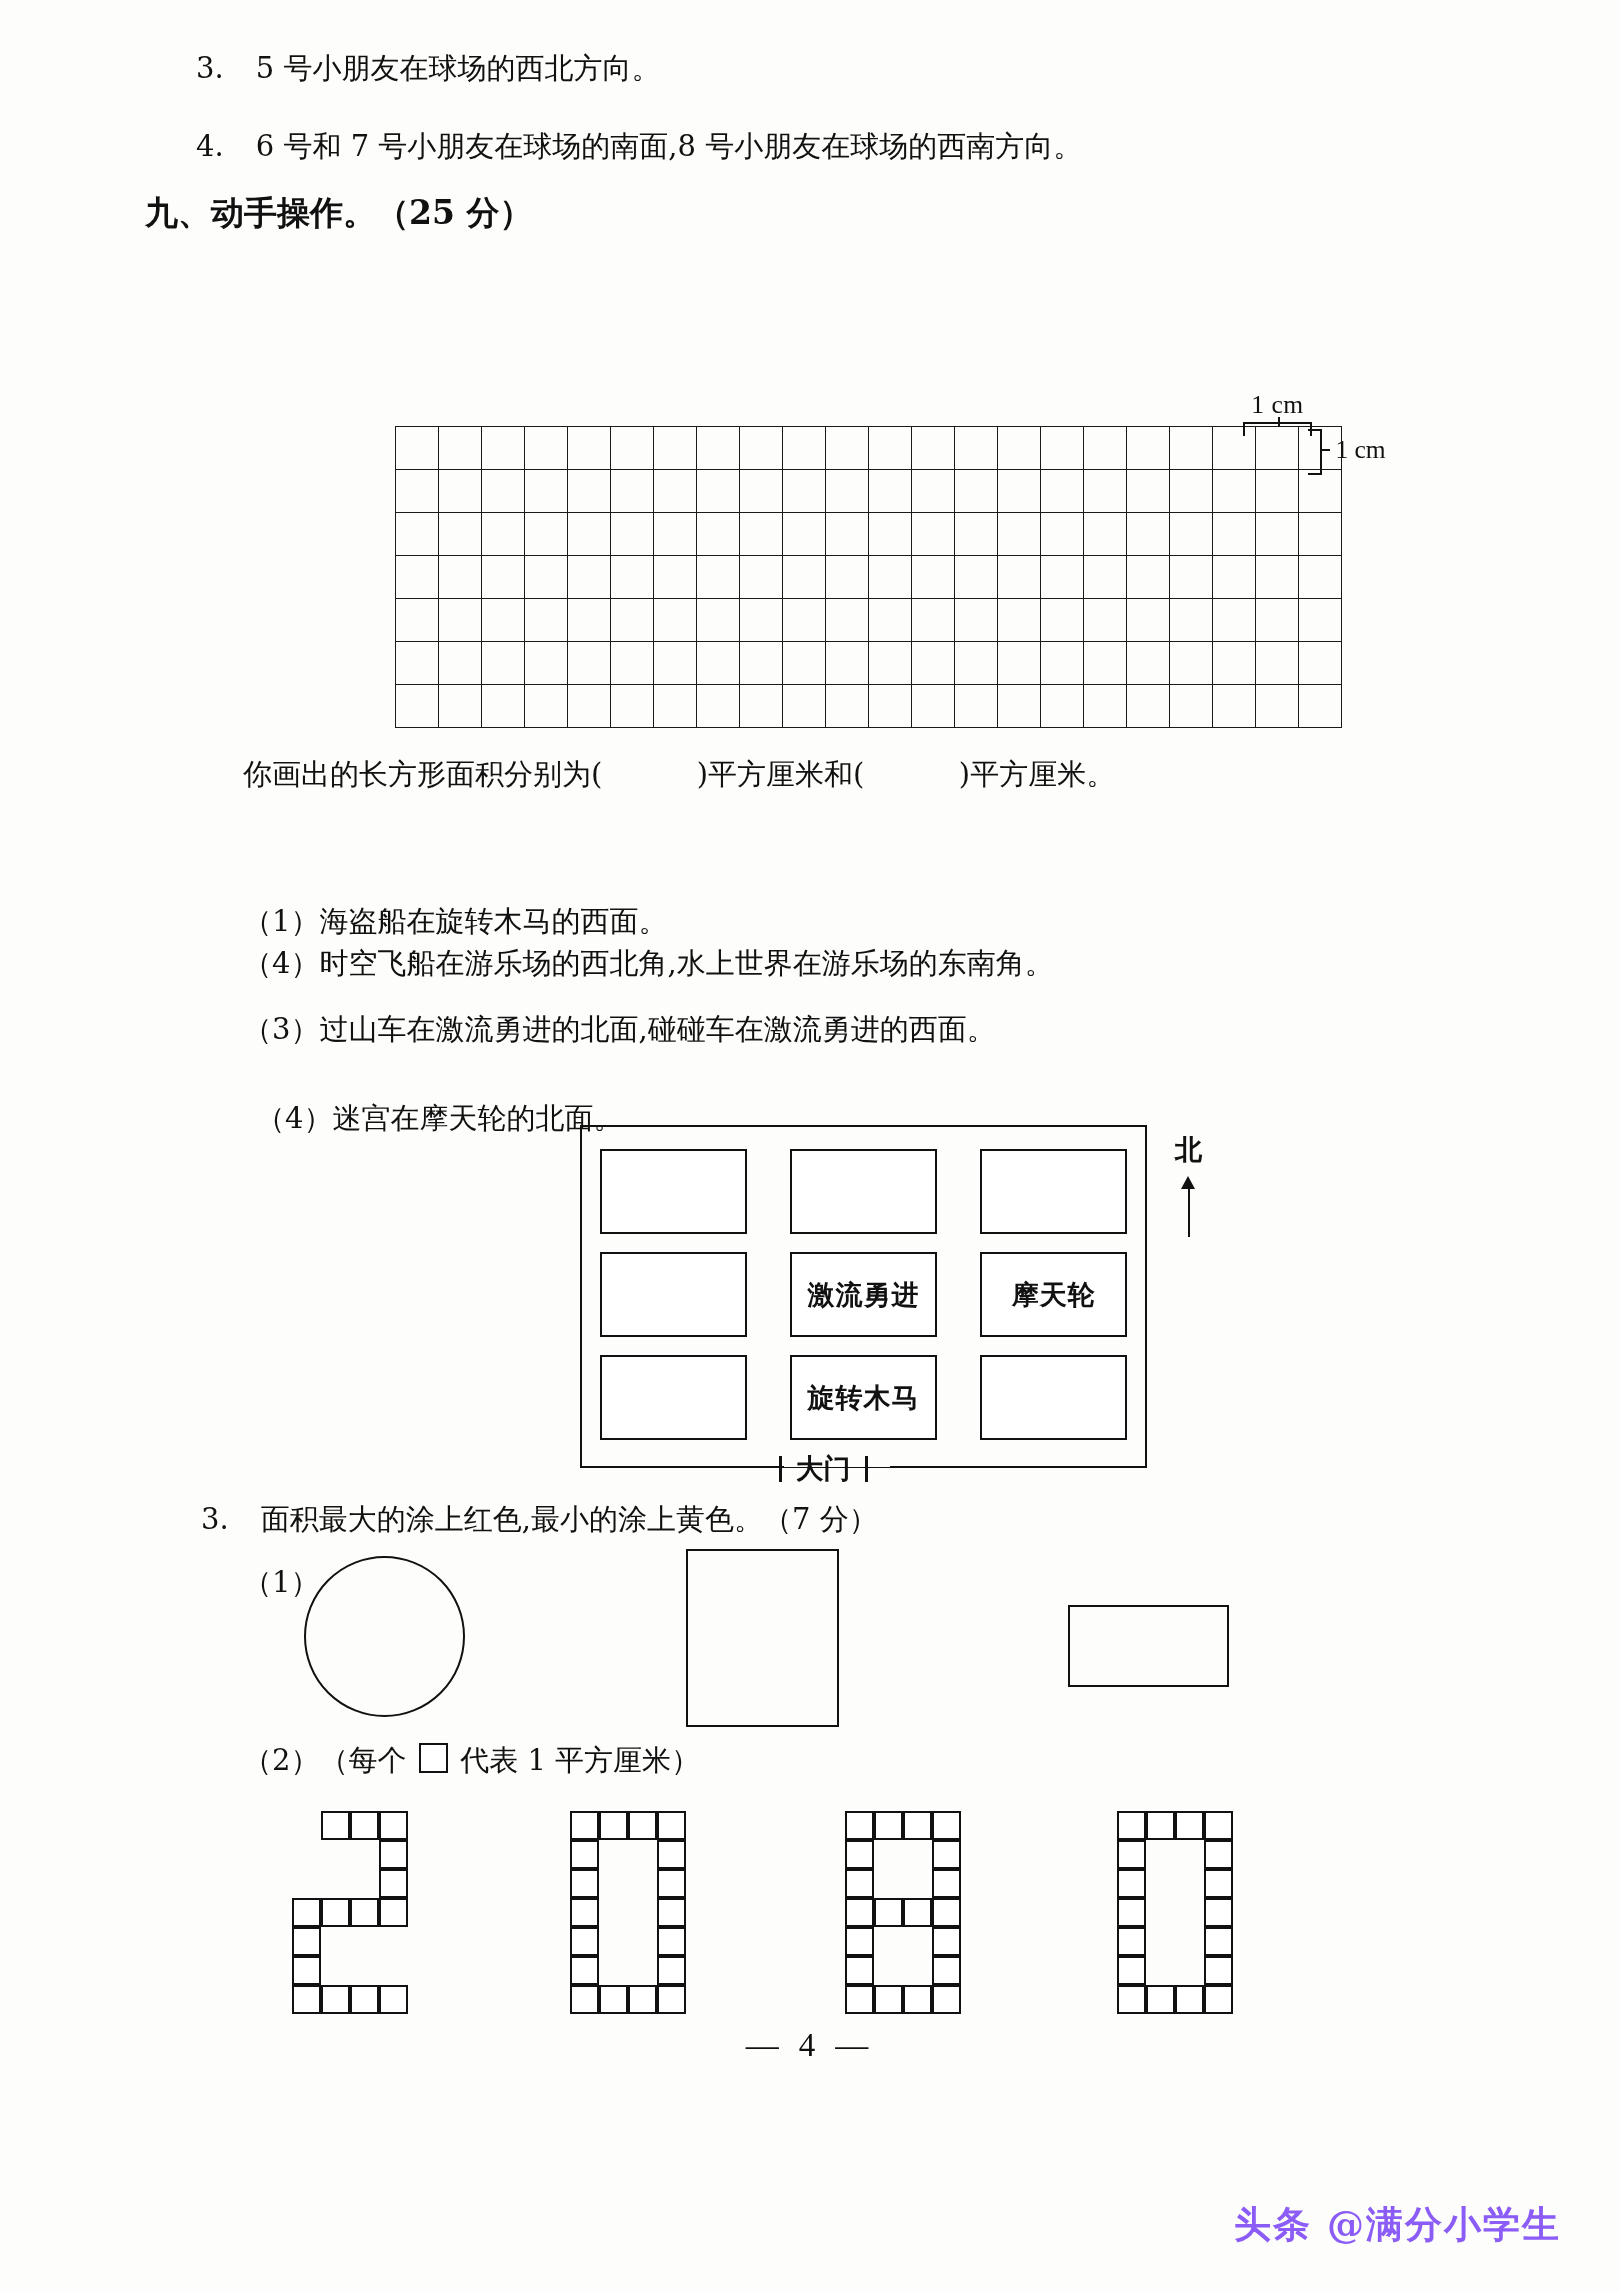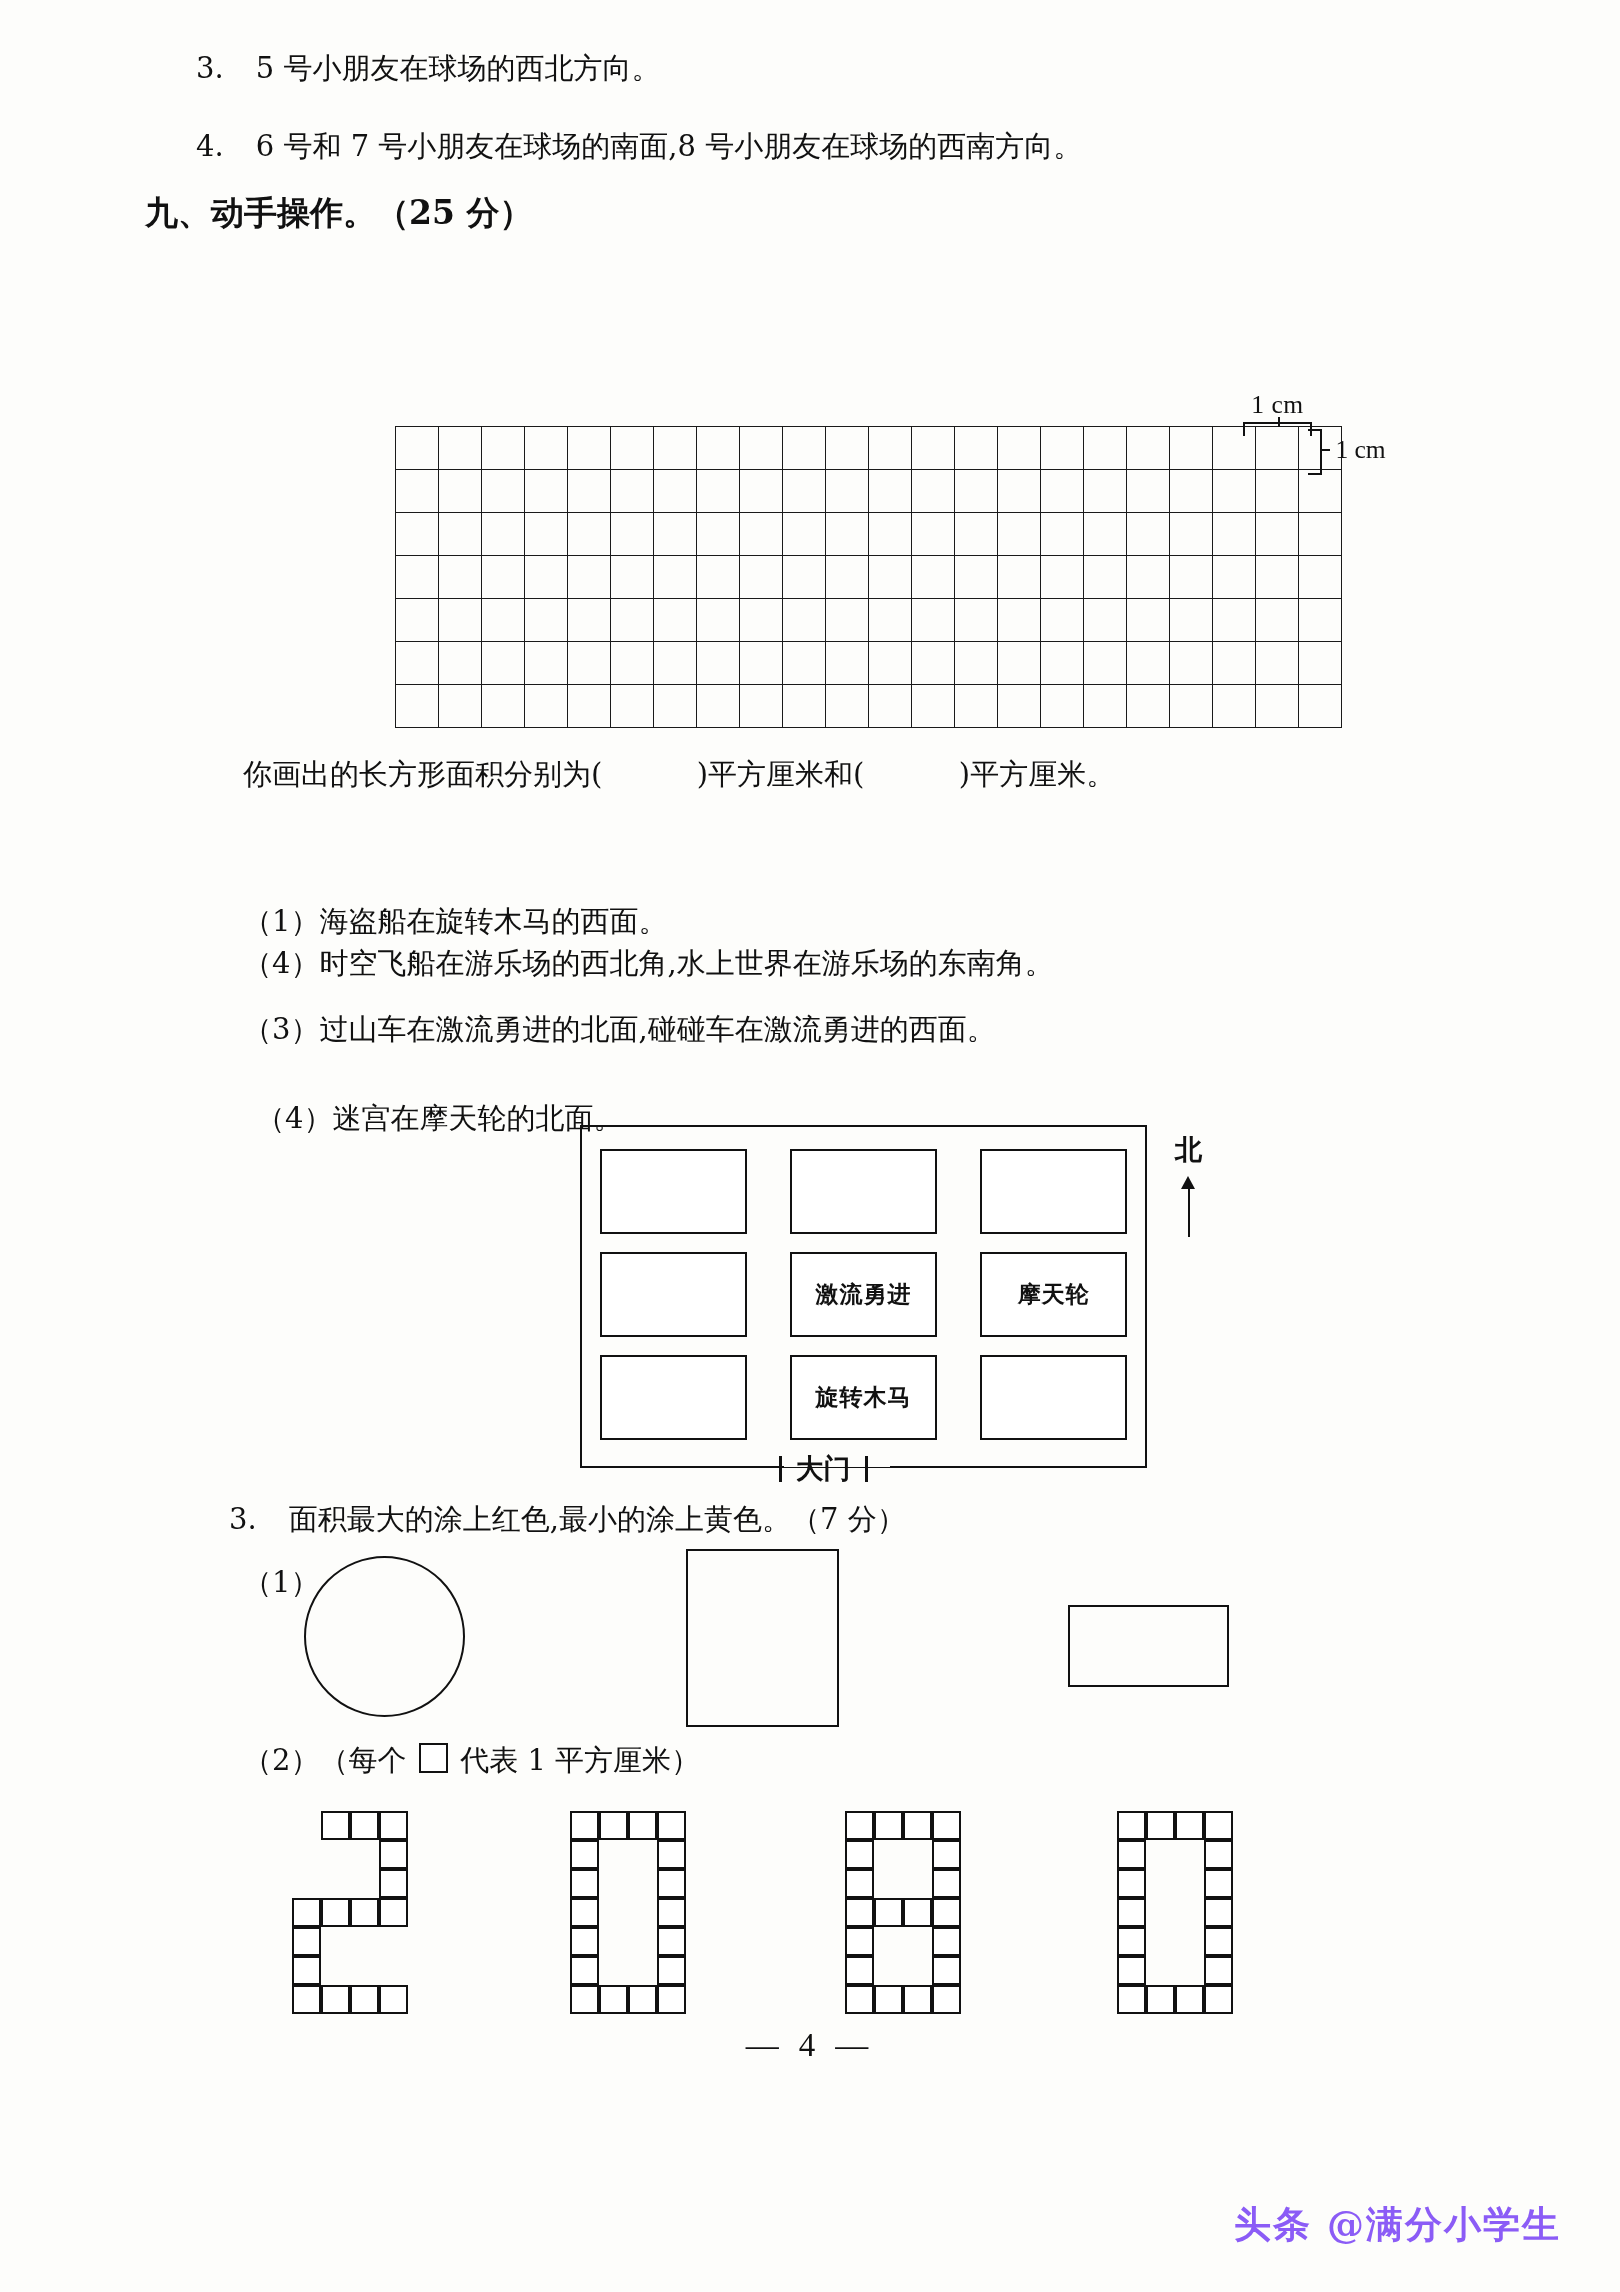--- a/index.html
+++ b/index.html
@@ -76,21 +76,21 @@
   }
   .park-grid{
     position:absolute;inset:0;padding:21.6px 17.6px 25.5px 17.6px;
     display:grid;grid-template-columns:repeat(3,1fr);
     grid-template-rows:repeat(3,1fr);
     gap:17.6px 43px;box-sizing:border-box;
   }
   .park-cell{
     border:2.5px solid #111;background:#fff;
     display:flex;align-items:center;justify-content:center;
-    font-size:23px;font-weight:700;
+    font-size:27px;font-weight:700;
     font-family:"DejaVu Serif","Liberation Serif",serif;
     letter-spacing:1px;
   }
   
   #gate{
     position:absolute;left:779px;top:1451px;
     display:flex;align-items:center;gap:14px;
   }
   #gate .cap{width:2.9px;height:25.5px;background:#111;}
   #gate .txt{font-size:27.4px;font-weight:700;font-family:"DejaVu Serif",serif;}
@@ -102,21 +102,21 @@
   #north .txt{font-size:27.4px;font-weight:700;font-family:"DejaVu Serif",serif;}
   #north .arrow{position:relative;height:61px;margin-top:7.8px;}
   #north .arrow .shaft{position:absolute;left:18.6px;top:9.8px;width:2.9px;height:51px;background:#111;}
   #north .arrow .head{
     position:absolute;left:11.8px;top:0;width:0;height:0;
     border-left:7.8px solid transparent;border-right:7.8px solid transparent;
     border-bottom:13.7px solid #111;
   }
 
   
-  #q3l1{left:201px;top:1505px;margin-left:28px;}
+  #q3l1{left:201px;top:1505px;}
   #q3p1{left:243px;top:1568px;}
 
   #shape-circle{
     position:absolute;left:304px;top:1556px;width:157px;height:157px;
     border:2.5px solid #111;border-radius:50%;
   }
   #shape-square{
     position:absolute;left:686px;top:1549px;width:149px;height:174px;
     border:2.5px solid #111;
   }

